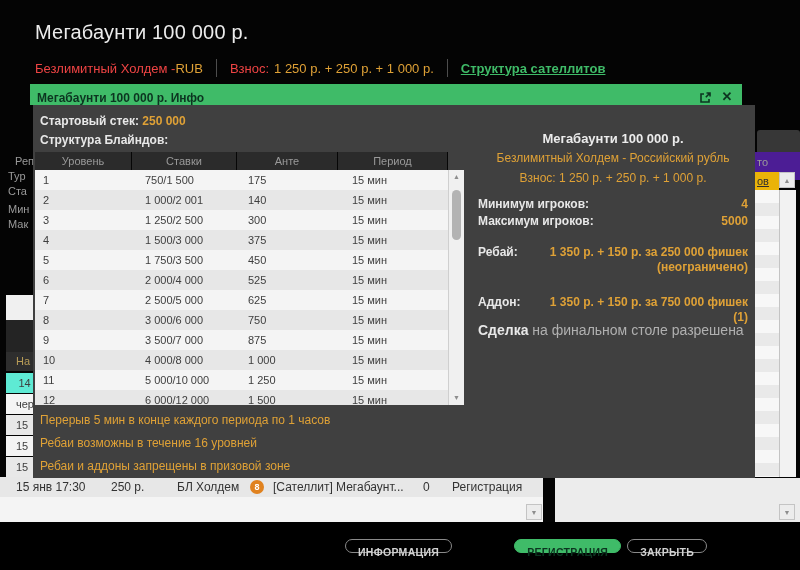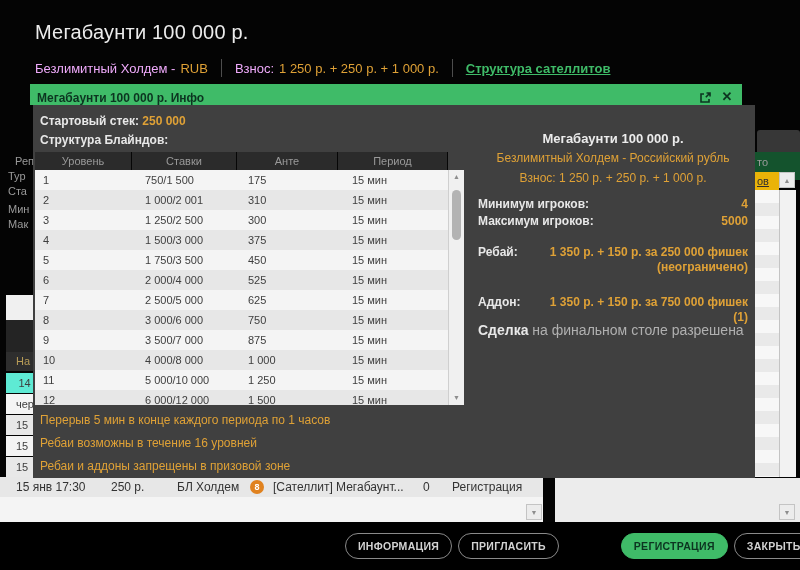--- a/index.html
+++ b/index.html
@@ -4,40 +4,40 @@
 <style>
   *{margin:0;padding:0;box-sizing:border-box}
   html,body{background:#000}
   body{font-family:"Liberation Sans",sans-serif;-webkit-font-smoothing:antialiased}
   .app{position:relative;width:800px;height:570px;background:#040404;overflow:hidden}
   .abs{position:absolute}
 
   
   .page-title{left:35px;top:21px;font-size:20px;color:#ececec;letter-spacing:.2px}
   .subtitle{left:35px;top:59px;display:flex;align-items:center;font-size:13px;white-space:nowrap}
-  .sub-grey{color:#f0abfc}
+  .sub-grey{color:#ef4444}
   .sub-orange{color:#dfa136}
   .vdiv{width:1px;height:18px;background:#4d4d4d;margin:0 13px}
   .sat-link{color:#3fbb68;font-weight:bold;text-decoration:underline;cursor:pointer}
 
   
   .bg-label{left:8px;width:26px;overflow:hidden;color:#9a9a9a;font-size:11px;white-space:nowrap}
   .bg-whitebox{left:6px;top:295px;width:27px;height:25px;background:#f0f0f0}
   .bg-darkbox{left:6px;top:320px;width:27px;height:32px;background:#242424}
   .bg-listheader{left:6px;top:352px;width:27px;height:19px;background:#2e2e2e;color:#b99d58;font-size:11px;line-height:19px;padding-left:10px;overflow:hidden}
   .bg-prow{left:6px;width:27px;height:20px;color:#3e3e3e;font-size:11px;line-height:20px;padding-left:10px;overflow:hidden}
 
   .bg-bottom-left{left:0;top:477px;width:543px;height:45px;background:#f4f4f4}
   .bg-bottom-row{position:absolute;left:0;top:0;width:543px;height:20px;background:#e7e7e7;font-size:12px;color:#333;line-height:20px;white-space:nowrap}
   .bg-bottom-row span{position:absolute;top:0}
   .badge{width:14px;height:14px;border-radius:50%;background:#e0821f;color:#fff;font-size:9px;font-weight:bold;text-align:center;line-height:14px;top:3px !important}
   .sb-box{position:absolute;width:16px;height:16px;background:#ececec;border:1px solid #c4c4c4;color:#8d8d8d;font-size:7px;text-align:center;line-height:15px}
 
   .bg-right-tab{left:757px;top:130px;width:43px;height:22px;background:#373737;border-radius:3px 3px 0 0}
-  .bg-right-strip{left:755px;top:152px;width:45px;height:28px;background:#14532d;color:#9a9a9a;font-size:11px;line-height:20px;padding-left:2px}
+  .bg-right-strip{left:755px;top:152px;width:45px;height:28px;background:#4c1d95;color:#9a9a9a;font-size:11px;line-height:20px;padding-left:2px}
   .bg-right-colhead{left:755px;top:172px;width:24px;height:26px;background:#eab308;color:#2f2f2f;font-size:11px;line-height:18px;padding-left:2px;text-decoration:underline}
   .bg-right-stripes{left:755px;top:190px;width:24px;height:287px;background:repeating-linear-gradient(#f7f7f7 0 13px,#e9e9e9 13px 26px)}
   .bg-right-scroll{left:779px;top:190px;width:17px;height:287px;background:#f2f2f2;border-left:1px solid #c4c4c4}
   .bg-bottom-right{left:555px;top:478px;width:245px;height:44px;background:#ececec}
 
   
   .dlg-bar{left:30px;top:84px;width:712px;height:21px;background:#3fbb68;display:flex;align-items:flex-end;padding:0 7px}
   .dlg-bar-title{font-size:12px;font-weight:bold;color:#0c3420;margin-right:auto}
   .dlg-icon{width:16px;height:16px;display:flex;align-items:center;justify-content:center;cursor:pointer;margin-left:6px}
   .dlg-close{font-size:13px;font-weight:bold;color:#0c3420;line-height:16px}
@@ -72,32 +72,32 @@
   .ti-label{font-weight:bold;color:#e8e8e8;white-space:nowrap}
   .ti-val{color:#dfa136;text-align:right;font-weight:bold}
   .ti-min{top:92px}.ti-max{top:109px}
   .ti-rebuy{top:140px}.ti-addon{top:190px}
   .ti-val.multiline{width:212px;line-height:15px;white-space:normal}
   .ti-deal{position:absolute;left:0;top:217px;width:270px;font-size:14px;color:#b0b0b0;text-align:left}
   .ti-deal b{color:#e8e8e8}
 
   
   .footer{left:0;top:522px;width:800px;height:48px;background:#000;display:flex;align-items:center;padding-left:345px}
-  .btn{height:26px;line-height:24px;padding:0 12px;border:1px solid #8a8a8a;border-radius:13px;color:#d2d2d2;font-size:10.5px;font-weight:bold;letter-spacing:.3px;margin-right:6px;cursor:pointer;white-space:nowrap}
+  .btn{height:14px;line-height:24px;padding:0 12px;border:1px solid #8a8a8a;border-radius:13px;color:#d2d2d2;font-size:10.5px;font-weight:bold;letter-spacing:.3px;margin-right:6px;cursor:pointer;white-space:nowrap}
   .btn.primary{background:#3fbb68;border-color:#3fbb68;color:#0c3420;margin-left:56px}
 </style>
 </head>
 <body>
 
 <div class="app">
 
   <div class="abs page-title">Мегабаунти 100 000 р.</div>
   <div class="abs subtitle">
     <span class="sub-grey">Безлимитный Холдем -</span>
-    <span class="sub-orange" style="margin-left:5px">RUB</span>
+    <span class="sub-orange" style="">RUB</span>
     <span class="vdiv"></span>
     <span class="sub-grey">Взнос:</span>
     <span class="sub-orange" style="margin-left:5px">1 250 р. + 250 р. + 1 000 р.</span>
     <span class="vdiv"></span>
     <span class="sat-link">Структура сателлитов</span>
   </div>
 
   <div id="bg-left-labels">
       <div class="abs bg-label" style="top: 155px; text-align: right;">Реп</div>
       <div class="abs bg-label" style="top: 170px;">Тур</div>
@@ -166,21 +166,21 @@
       <div class="tbody" id="blinds-body">
           <div class="trow">
             <div class="tcell c0">1</div>
             <div class="tcell c1">750/1 500</div>
             <div class="tcell c2">175</div>
             <div class="tcell c3">15 мин</div>
           </div>
           <div class="trow alt">
             <div class="tcell c0">2</div>
             <div class="tcell c1">1 000/2 001</div>
-            <div class="tcell c2">310</div>
+            <div class="tcell c2">140</div>
             <div class="tcell c3">15 мин</div>
           </div>
           <div class="trow">
             <div class="tcell c0">3</div>
             <div class="tcell c1">1 250/2 500</div>
             <div class="tcell c2">300</div>
             <div class="tcell c3">15 мин</div>
           </div>
           <div class="trow alt">
             <div class="tcell c0">4</div>
@@ -271,18 +271,17 @@
         <span class="ti-val multiline">1 350 р. + 150 р. за 750 000 фишек (1)</span>
       </div>
       <div class="ti-deal">
         <b>Сделка</b><span> на финальном столе разрешена</span>
       </div>
     </div>
   </div>
 
   <div class="abs footer" id="footer-bar">
       <div class="btn outline">ИНФОРМАЦИЯ</div>
-      <div class="btn outline">ПРИГЛАСИТЬ</div>
       <div class="btn primary">РЕГИСТРАЦИЯ</div>
       <div class="btn outline">ЗАКРЫТЬ</div>
     </div>
 
 </div>
 
 </body></html>

